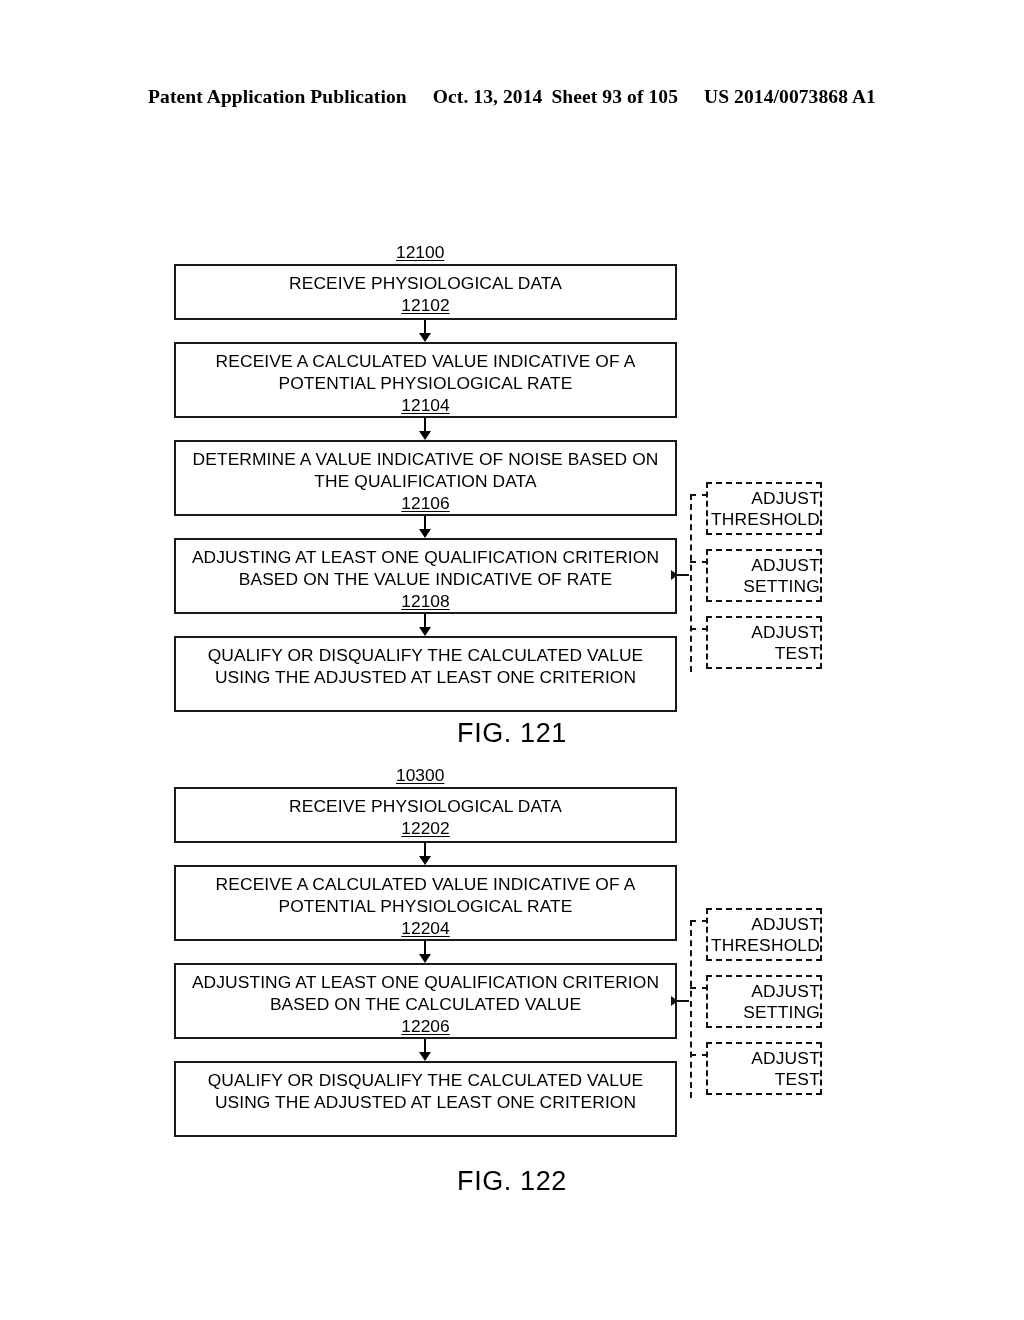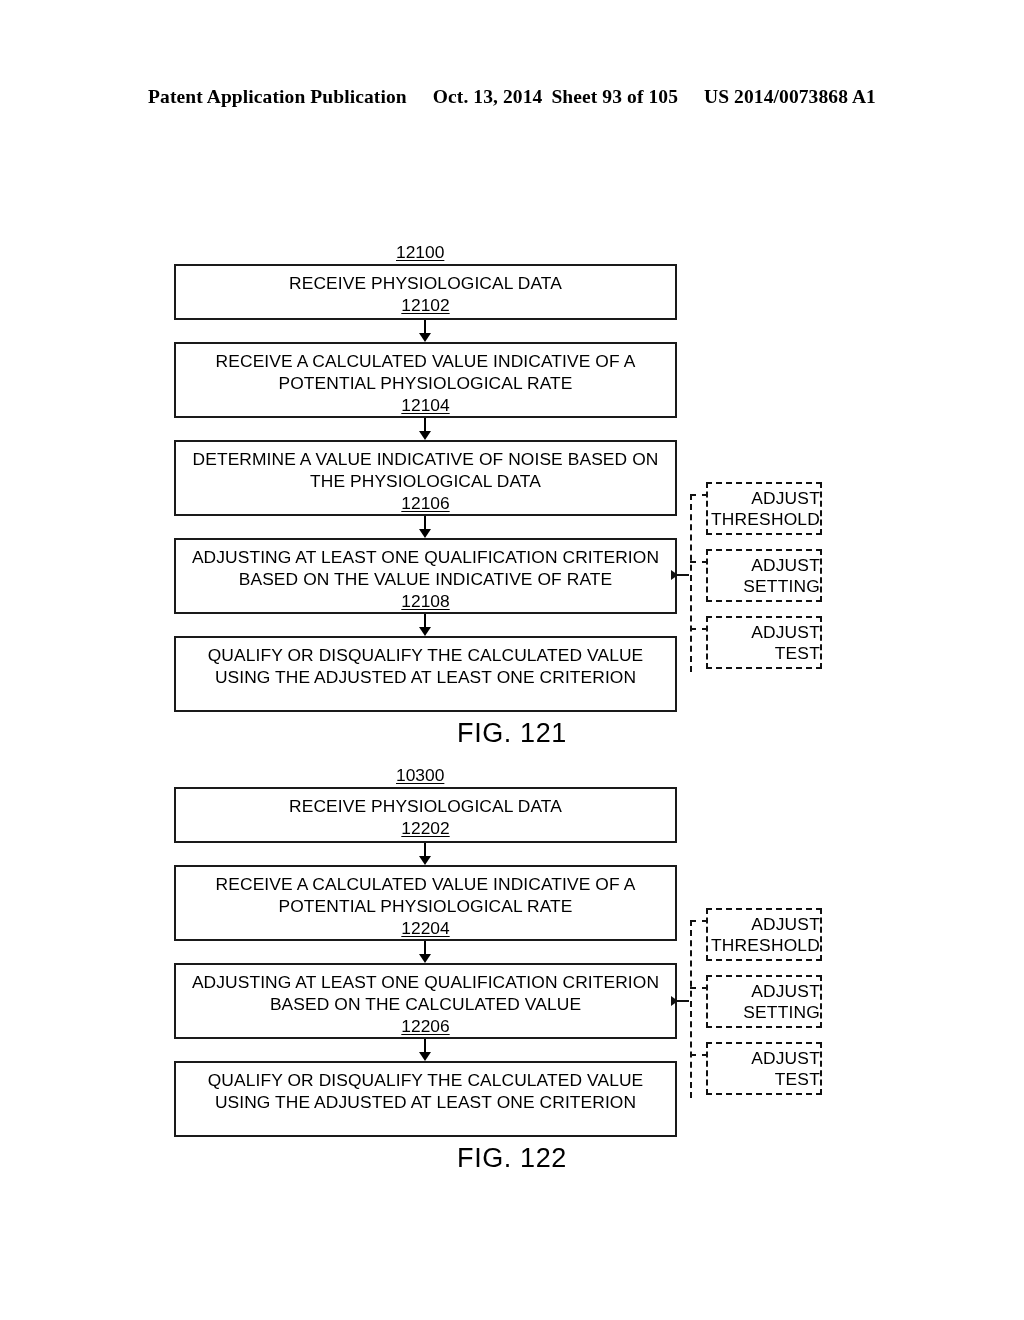--- a/index.html
+++ b/index.html
@@ -177,21 +177,21 @@
     <div class="proc-line">POTENTIAL PHYSIOLOGICAL RATE</div>
     <div class="proc-ref">12104</div>
   </div>
   <div class="arrow" style="left:418px; top:182px; height:22px;">
     <div class="stem" style="height:13px;"></div>
       <div class="head"></div>
   </div>
 
   <div class="proc-box" style="left:174px; top:204px; width:503px; height:76px;">
     <div class="proc-line">DETERMINE A VALUE INDICATIVE OF NOISE BASED ON</div>
-    <div class="proc-line">THE PHYSIOLOGICAL DATA</div>
+    <div class="proc-line">THE QUALIFICATION DATA</div>
     <div class="proc-ref">12106</div>
   </div>
   <div class="arrow" style="left:418px; top:280px; height:22px;">
     <div class="stem" style="height:13px;"></div>
       <div class="head"></div>
   </div>
 
   <div class="proc-box" style="left:174px; top:302px; width:503px; height:76px;">
     <div class="proc-line">ADJUSTING AT LEAST ONE QUALIFICATION CRITERION</div>
     <div class="proc-line">BASED ON THE VALUE INDICATIVE OF RATE</div>
@@ -283,14 +283,14 @@
   </div>
   <div class="opt-box" style="left:706px; top:215px; width:116px; height:53px;">
     <div class="opt-line">ADJUST</div>
     <div class="opt-line">SETTING</div>
   </div>
   <div class="opt-box" style="left:706px; top:282px; width:116px; height:53px;">
     <div class="opt-line">ADJUST</div>
     <div class="opt-line">TEST</div>
   </div>
 
-  <div class="fig-caption" style="top:383px;">FIG. 122</div>
+  <div class="fig-caption" style="top:406px;">FIG. 122</div>
 </div>
 
 </body></html>

